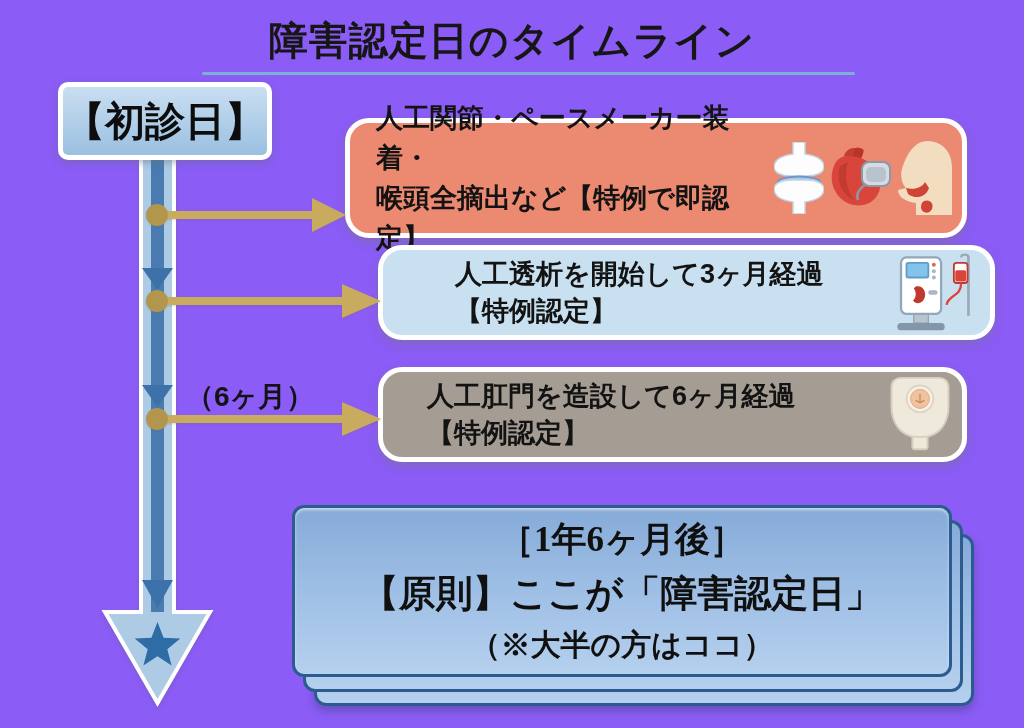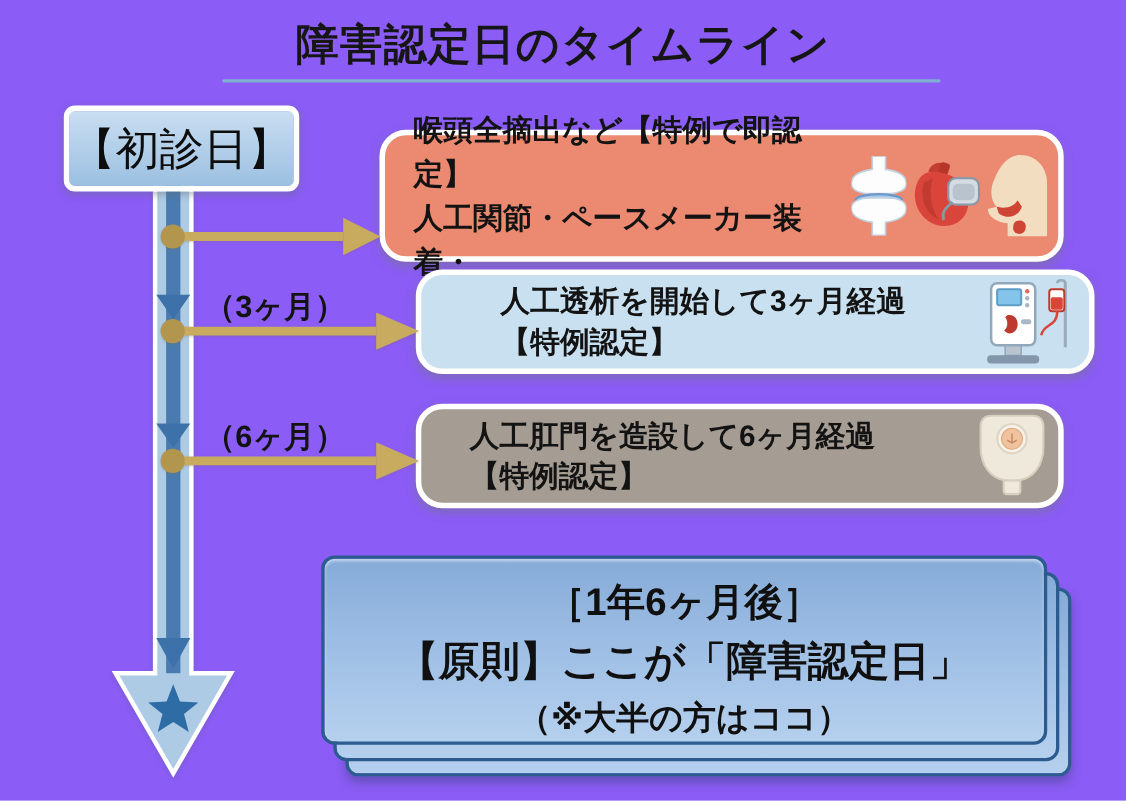--- a/index.html
+++ b/index.html
@@ -5,44 +5,44 @@
   html,body{margin:0;padding:0;background:#fff;}
   .canvas{
     position:relative;width:1024px;height:728px;background:#8b5cf6;overflow:hidden;
     font-family:"Liberation Sans","DejaVu Sans",sans-serif;color:#141414;
   }
   .abs{position:absolute;}
   
   .title{left:0;top:14px;width:100%;text-align:center;font-size:39px;font-weight:900;letter-spacing:1px;color:#161616;}
   .title-underline{left:202px;top:72px;width:653px;height:3px;background:#7fb0d4;border-radius:2px;}
   
-  .start-box{left:58px;top:96px;width:204px;height:68px;background:linear-gradient(180deg,#c9def1 0%,#9bc0e1 100%);
+  .start-box{left:58px;top:82px;width:204px;height:68px;background:linear-gradient(180deg,#c9def1 0%,#9bc0e1 100%);
     border:5px solid #ffffff;border-radius:10px;box-shadow:0 3px 7px rgba(100,110,125,.45);
-    display:flex;align-items:center;justify-content:center;font-size:40px;font-weight:400;z-index:6;color:#0d0d0d;}
+    display:flex;align-items:center;justify-content:center;font-size:40px;font-weight:700;z-index:6;color:#0d0d0d;}
   
   .axis-svg{left:100px;top:160px;z-index:2;filter:drop-shadow(0 2px 2px rgba(90,100,115,.35));}
   .branch-svg{z-index:4;filter:drop-shadow(0 1px 1px rgba(120,110,80,.3));}
   .delay-label{font-size:28px;font-weight:800;text-align:center;color:#131313;z-index:5;}
   
   .info-box{border:5px solid #ffffff;border-radius:24px;box-shadow:0 4px 8px rgba(115,120,130,.5);
     display:flex;align-items:center;z-index:3;}
   .box-lines{font-size:27px;font-weight:800;color:#131313;}
   .box1{left:345px;top:118px;width:612px;height:110px;}
   .box1 .box-lines{padding-left:26px;line-height:40px;}
   .box2{left:378px;top:245px;width:579px;height:85px;}
   .box3{left:378px;top:367px;width:579px;height:85px;}
   .box2 .box-lines,.box3 .box-lines{padding-left:44px;line-height:37px;}
   .icon-row{margin-left:auto;display:flex;align-items:center;gap:2px;padding-right:10px;}
   
   .card{width:654px;height:166px;border:3px solid #2c5c8f;border-radius:12px;
     background:linear-gradient(180deg,#86abd8 0%,#9cbde4 45%,#b5d0ee 100%);}
   .card-l3{left:314px;top:534px;box-shadow:0 5px 9px rgba(40,60,90,.35);z-index:1;}
   .card-l2{left:303px;top:520px;z-index:2;}
   .card-main{left:292px;top:505px;z-index:3;box-shadow:inset 0 2px 3px rgba(255,255,255,.55);
-    display:flex;flex-direction:column;align-items:center;justify-content:flex-end;gap:6px;}
+    display:flex;flex-direction:column;align-items:center;justify-content:center;gap:6px;font-family:Liberation Serif, serif;}
   .result-line1{font-size:35px;font-weight:900;color:#101010;}
   .result-line2{font-size:37px;font-weight:900;color:#101010;}
   .result-line3{font-size:30px;font-weight:900;color:#101010;}
 </style>
 </head>
 <body>
 
 <div class="canvas">
 
   <div class="abs title">障害認定日のタイムライン</div>
@@ -63,33 +63,32 @@
     <line x1="17" y1="20" x2="172" y2="20" stroke="#c9ab60" stroke-width="8"></line>
     <polygon points="172,3 172,37 206,20" fill="#c9ab60"></polygon>
     <circle cx="17" cy="20" r="11" fill="#b3964e"></circle>
   </svg>
 
   <svg class="abs branch-svg" style="left:140px;top:281px;" width="245" height="40" viewBox="0 0 245 40">
     <line x1="17" y1="20" x2="202" y2="20" stroke="#c9ab60" stroke-width="8"></line>
     <polygon points="202,3 202,37 241,20" fill="#c9ab60"></polygon>
     <circle cx="17" cy="20" r="11" fill="#b3964e"></circle>
   </svg>
-  <div class="abs delay-label" style="left:160px;top:260px;width:180px;">（3ヶ月）</div>
 
   <svg class="abs branch-svg" style="left:140px;top:399px;" width="245" height="40" viewBox="0 0 245 40">
     <line x1="17" y1="20" x2="202" y2="20" stroke="#c9ab60" stroke-width="8"></line>
     <polygon points="202,3 202,37 241,20" fill="#c9ab60"></polygon>
     <circle cx="17" cy="20" r="11" fill="#b3964e"></circle>
   </svg>
   <div class="abs delay-label" style="left:160px;top:378px;width:180px;">（6ヶ月）</div>
 
   <div class="abs info-box box1" style="background-color: rgb(235, 137, 113);">
     <div class="box-lines">
+      <div>人工関節・ペースメーカー装着・</div>
       <div>喉頭全摘出など【特例で即認定】</div>
-      <div>人工関節・ペースメーカー装着・</div>
     </div>
     <div class="icon-row">
       <svg width="50" height="72" viewBox="0 0 50 72">
         <path d="M19,0 h12 v12 C45,14 50,19 50,25 C50,31 42,34 33,34 H17 C8,34 0,31 0,25 C0,19 5,14 19,12 Z" fill="#fdfdfd" stroke="#c3d2e0" stroke-width="1.5"></path>
         <ellipse cx="25" cy="40" rx="21" ry="5.5" fill="#a9c9e8" stroke="#6b98cc" stroke-width="2"></ellipse>
         <path d="M19,72 h12 V60 C45,58 50,53 50,47 C50,41 42,38 33,38 H17 C8,38 0,41 0,47 C0,53 5,58 19,60 Z" fill="#fdfdfd" stroke="#c3d2e0" stroke-width="1.5"></path>
       </svg>
       <svg width="66" height="64" viewBox="0 0 66 64">
         <path d="M18,10 C20,2 30,0 34,4 L30,14 Z" fill="#c33d31"></path>
         <rect x="28" y="2" width="9" height="11" rx="3" fill="#b8352c" transform="rotate(18 33 7)"></rect>

